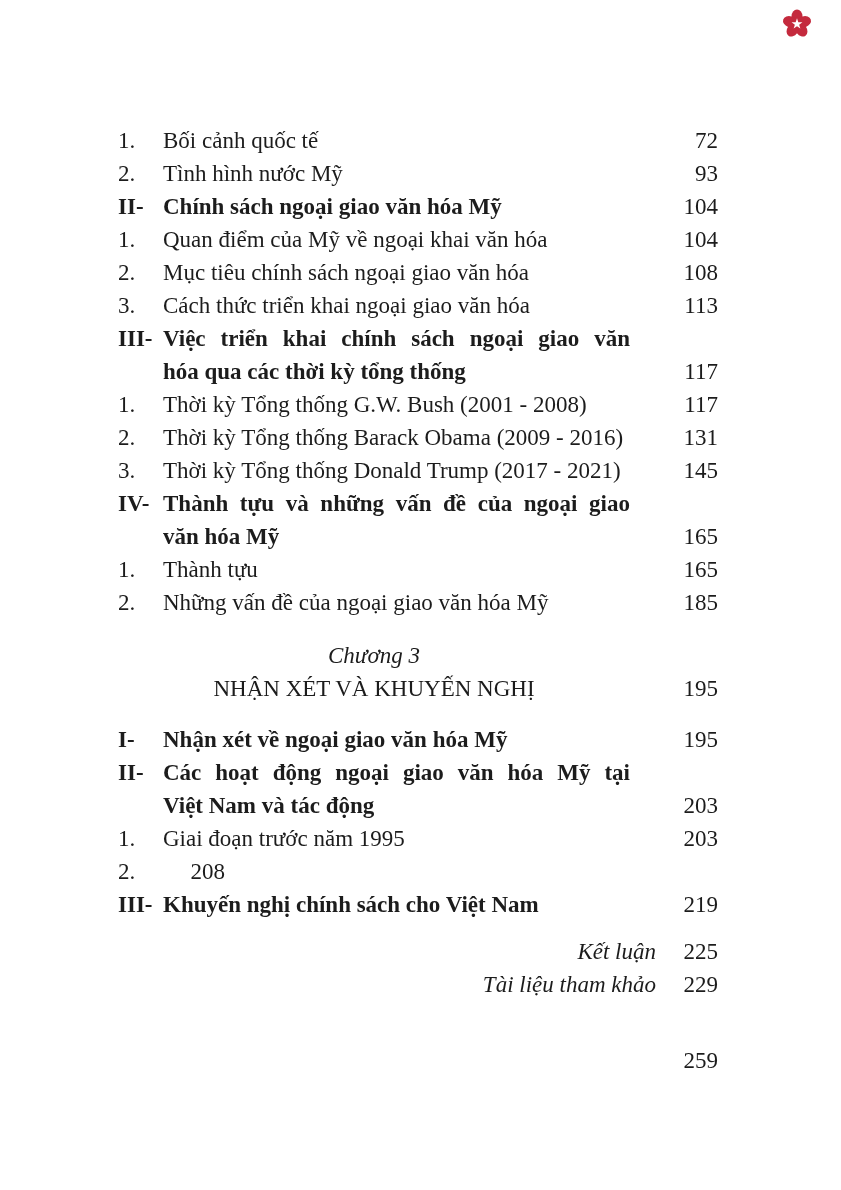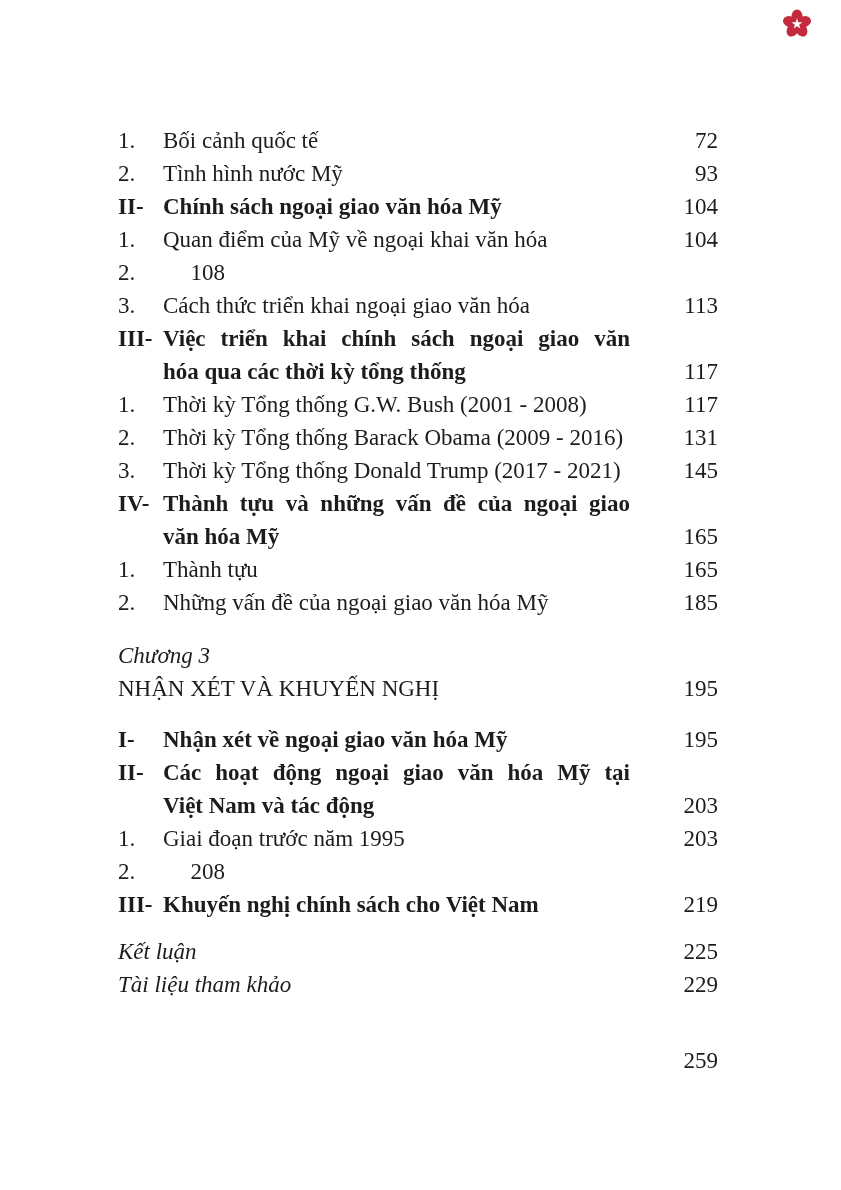--- a/index.html
+++ b/index.html
@@ -27,27 +27,27 @@
   .row { display: flex; }
   .marker { flex: 0 0 45px; width: 45px; }
   .title { flex: 1 1 auto; min-width: 0; }
   .pg { flex: 0 0 62px; width: 62px; text-align: right; font-weight: 400; }
   .b .marker, .b .title { font-weight: 700; }
   .just { padding-right: 88px; }
   .just .title { text-align: justify; text-align-last: justify; }
   .chapter { margin-top: 20px; margin-bottom: 18px; }
   .chapter-label-row, .chapter-title-row {
     position: relative;
-    text-align: left;
+    text-align: center;
     padding-right: 88px;
   }
   .chapter-label-row { font-style: italic; }
   .chapter-pg { position: absolute; right: 0; top: 0; font-weight: 400; }
   .backmatter { margin-top: 14px; }
-  .backmatter .title, .backmatter-row .title { font-style: italic; }
+  .backmatter .title, .backmatter-row .title { font-style: italic; text-align: right; }
   .folio {
     position: absolute;
     top: 1044px; right: 123px;
     font-size: 23px; line-height: 33px;
   }
 </style>
 </head>
 <body>
 
 <div class="page">
@@ -80,20 +80,21 @@
       <span class="title">Chính sách ngoại giao văn hóa Mỹ</span>
       <span class="pg">104</span>
     </div>
     <div class="row">
       <span class="marker">1.</span>
       <span class="title">Quan điểm của Mỹ về ngoại khai văn hóa</span>
       <span class="pg">104</span>
     </div>
     <div class="row">
       <span class="marker">2.</span>
+      <span class="title">Mục tiêu chính sách ngoại giao văn hóa</span>
       <span class="pg">108</span>
     </div>
     <div class="row">
       <span class="marker">3.</span>
       <span class="title">Cách thức triển khai ngoại giao văn hóa</span>
       <span class="pg">113</span>
     </div>
     <div class="row b just">
       <span class="marker">III-</span>
       <span class="title">Việc triển khai chính sách ngoại giao văn</span>

